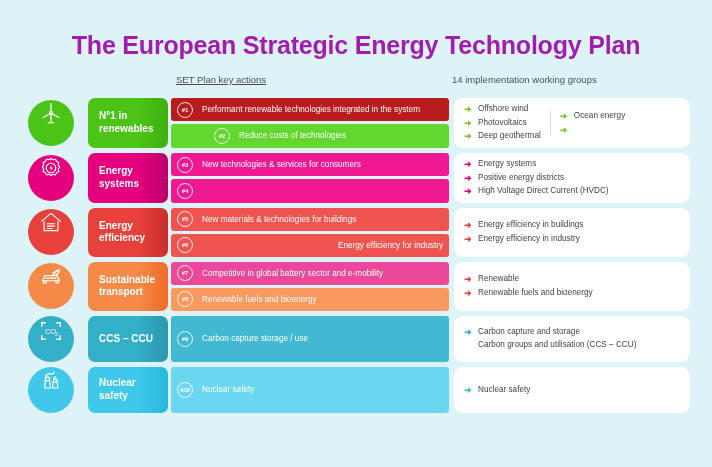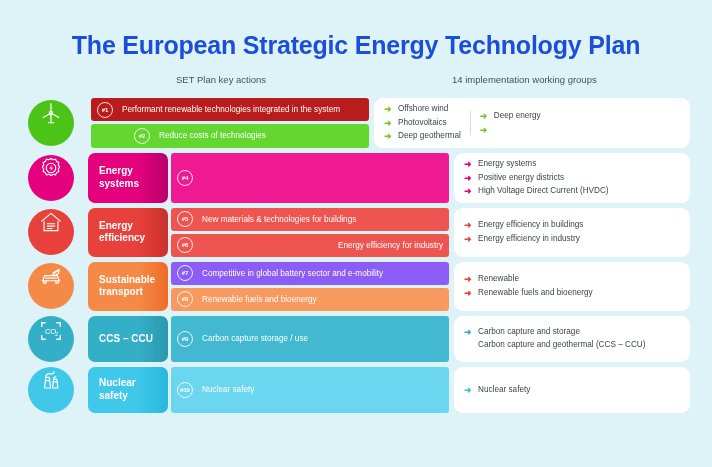--- a/index.html
+++ b/index.html
@@ -13,38 +13,38 @@
     position: relative;
     width: 712px; height: 467px;
     background: #ddf3f8;
     padding: 0;
   }
   
   .title {
     text-align: center;
     font-size: 25px;
     font-weight: 700;
-    color: #1d4ed8;
+    color: #a21caf;
     letter-spacing: -0.2px;
     padding-top: 31px;
   }
   
   .col-headers {
     position: relative;
     height: 22px;
     margin-top: 14px;
   }
   .col-head {
     position: absolute;
     font-size: 9.5px;
     color: #4a4f52;
     font-weight: 400;
     white-space: nowrap;
   }
-  .col-head.actions { left: 176px; }
+  .col-head.actions { left: 176px; text-decoration: underline; }
   .col-head.groups  { left: 452px; }
 
   
   .rows { position: relative; margin-top: 2px; padding-left: 28px; padding-right: 22px; }
   .row {
     position: relative;
     display: flex;
     align-items: stretch;
     margin-bottom: 5px;
   }
@@ -161,20 +161,24 @@
         <div class="icon-bubble" style="background: rgb(76, 196, 23);">
           <svg width="26" height="26" viewBox="0 0 24 24" fill="none" stroke="#fff" stroke-width="1.1" stroke-linecap="round" stroke-linejoin="round">
             <path d="M12 12V21"></path>
             <path d="M9.5 21h5"></path>
             <path d="M12 11.2V3.4"></path>
             <path d="M11.4 12.4 4.8 16.2"></path>
             <path d="M12.6 12.4l6.6 3.8"></path>
             <circle cx="12" cy="12" r="1.5"></circle>
           </svg>
         </div>
+        <div class="theme-label" style="background: linear-gradient(90deg, rgb(76, 196, 23) 0%, rgb(76, 196, 23) 62%, rgb(63, 174, 17) 100%);">
+          <span style="white-space: pre-line;">N°1 in
+renewables</span>
+        </div>
         <div class="actions-panel">
           <div class="action" style="background: #b91c1c;">
             <span class="badge">#1</span>
             <span class="action-text">Performant renewable technologies integrated in the system</span>
           </div>
           <div class="action" style="background: rgb(99, 215, 47); padding-left: 43px;">
             <span class="badge">#2</span>
             <span class="action-text">Reduce costs of technologies</span>
           </div>
         </div>
@@ -189,41 +193,45 @@
               <span class="group-text">Photovoltaics</span>
             </div>
             <div class="group-item">
               <span class="group-arrow" style="color: rgb(123, 198, 45);">➜</span>
               <span class="group-text">Deep geothermal</span>
             </div>
           </div>
           <div class="group-col second">
             <div class="group-item">
               <span class="group-arrow" style="color: rgb(123, 198, 45);">➜</span>
-              <span class="group-text">Deep energy</span>
+              <span class="group-text">Ocean energy</span>
             </div>
             <div class="group-item">
               <span class="group-arrow" style="color: rgb(123, 198, 45);">➜</span>
             </div>
           </div>
         </div>
       </div>
       <div class="row">
         <div class="icon-bubble" style="background: rgb(229, 0, 125);">
           <svg width="26" height="26" viewBox="0 0 24 24" fill="none" stroke="#fff" stroke-width="1.1" stroke-linecap="round" stroke-linejoin="round">
             <path d="M12 3.2 14 4.4l2.2-.5 1 2 2 1-.5 2.2 1.2 2-1.2 2 .5 2.2-2 1-1 2-2.2-.5-2 1.2-2-1.2-2.2.5-1-2-2-1 .5-2.2-1.2-2 1.2-2-.5-2.2 2-1 1-2 2.2.5z"></path>
             <circle cx="12" cy="12" r="4.4"></circle>
             <path d="M12.8 9.2 10.4 12.4h1.9l-.8 2.6 2.5-3.3h-1.9z" fill="#fff" stroke="none"></path>
           </svg>
         </div>
         <div class="theme-label" style="background: linear-gradient(90deg, rgb(229, 0, 125) 0%, rgb(229, 0, 125) 62%, rgb(184, 0, 106) 100%);">
           <span style="white-space: pre-line;">Energy
 systems</span>
         </div>
         <div class="actions-panel">
+          <div class="action" style="background: rgb(239, 26, 146);">
+            <span class="badge">#3</span>
+            <span class="action-text">New technologies &amp; services for consumers</span>
+          </div>
           <div class="action" style="background: rgb(239, 26, 146);">
             <span class="badge">#4</span>
           </div>
         </div>
         <div class="groups-panel">
           <div class="group-col first">
             <div class="group-item">
               <span class="group-arrow" style="color: rgb(229, 0, 125);">➜</span>
               <span class="group-text">Energy systems</span>
             </div>
@@ -285,21 +293,21 @@
             <path d="M7 14h10"></path>
             <path d="M13.8 9.4c2.2-2.4 4.6-2.2 5.6-3.6.2 2.8-1.2 5-3.4 5.2"></path>
             <path d="M13.4 11.2c1.2-2 3-3.4 4.8-4.2"></path>
           </svg>
         </div>
         <div class="theme-label" style="background: linear-gradient(90deg, rgb(245, 138, 72) 0%, rgb(245, 138, 72) 62%, rgb(239, 108, 40) 100%);">
           <span style="white-space: pre-line;">Sustainable
 transport</span>
         </div>
         <div class="actions-panel">
-          <div class="action" style="background: #8b5cf6;">
+          <div class="action" style="background: #ec4899;">
             <span class="badge">#7</span>
             <span class="action-text">Competitive in global battery sector and e-mobility</span>
           </div>
           <div class="action" style="background: rgb(248, 154, 95);">
             <span class="badge">#8</span>
             <span class="action-text">Renewable fuels and bioenergy</span>
           </div>
         </div>
         <div class="groups-panel">
           <div class="group-col first">
@@ -335,21 +343,21 @@
           </div>
         </div>
         <div class="groups-panel">
           <div class="group-col first">
             <div class="group-item">
               <span class="group-arrow" style="color: rgb(52, 175, 200);">➜</span>
               <span class="group-text">Carbon capture and storage</span>
             </div>
             <div class="group-item">
               <span class="group-arrow blank">➜</span>
-              <span class="group-text">Carbon capture and geothermal  (CCS – CCU)</span>
+              <span class="group-text">Carbon groups and utilisation  (CCS – CCU)</span>
             </div>
           </div>
         </div>
       </div>
       <div class="row">
         <div class="icon-bubble" style="background: rgb(63, 200, 234);">
           <svg width="26" height="26" viewBox="0 0 24 24" fill="none" stroke="#fff" stroke-width="1.1" stroke-linecap="round" stroke-linejoin="round">
             <path d="M6 19.4 7.2 9.6h3.2l1.2 9.8z"></path>
             <path d="M13.4 19.4 14.4 11.4h3l1 8z"></path>
             <path d="M6.8 12.6h3.8"></path>

